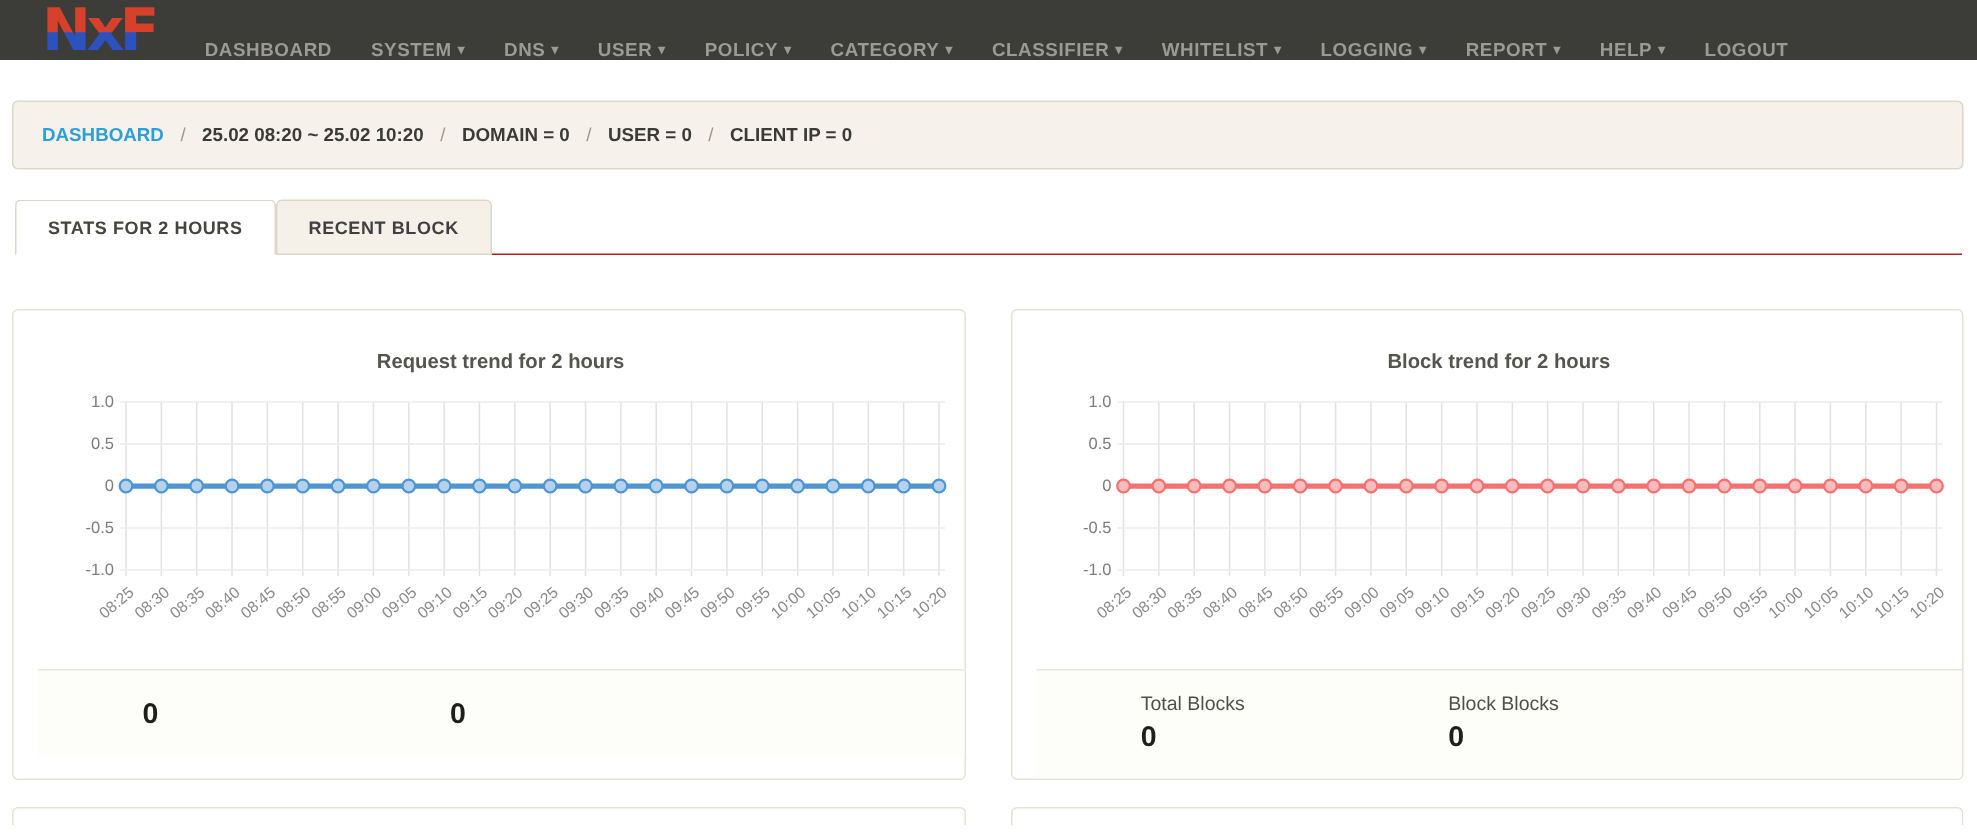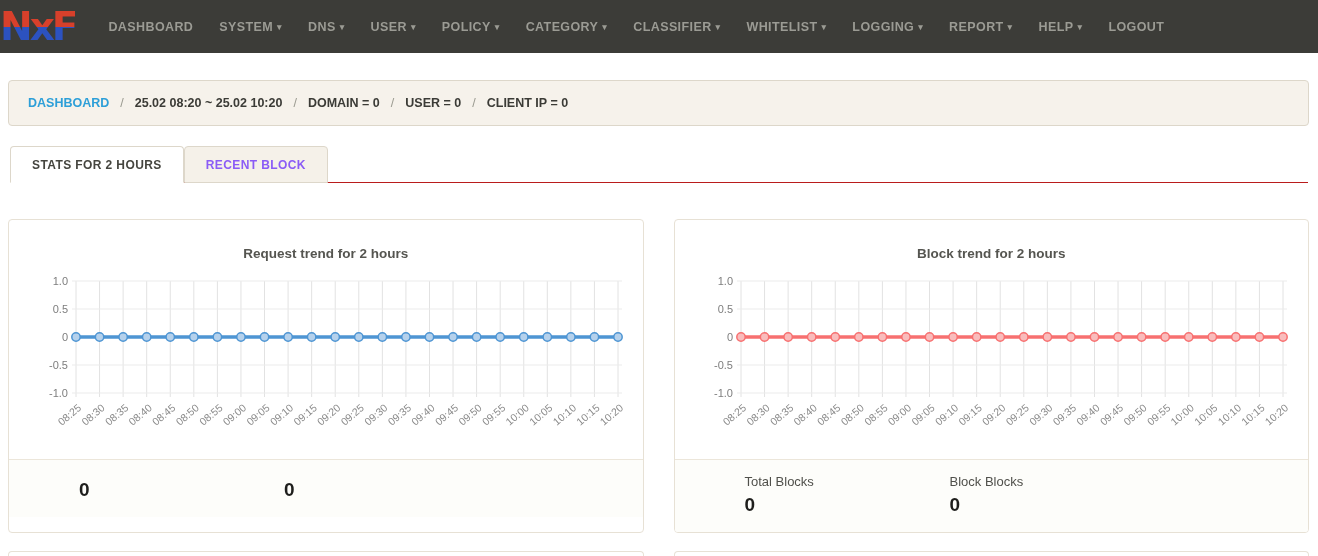--- a/index.html
+++ b/index.html
@@ -1,20 +1,20 @@
 <!DOCTYPE html>
 <html><head>
 <meta charset="utf-8">
 <style>
   * { margin:0; padding:0; box-sizing:border-box; }
   html,body { width:1318px; height:556px; overflow:hidden; background:#ffffff;
               font-family:"Liberation Sans", sans-serif; }
 
   
-  .navbar { height:53px; background:#3c3c38; display:flex; align-items:center; }
+  .navbar { height:40px; background:#3c3c38; display:flex; align-items:flex-end; padding-left:28px; }
   .logo { font-family:"DejaVu Sans", sans-serif; font-size:39px; font-weight:bold;
           letter-spacing:-3px; line-height:1;
           background:linear-gradient(#d7402b 52%, #2c52c0 52%);
           -webkit-background-clip:text; background-clip:text; color:transparent;
           margin-right:20px; cursor:pointer; }
   .nav-menu { display:flex; list-style:none; align-items:center; }
   .nav-item { color:#9b9b94; font-size:12.5px; font-weight:bold; letter-spacing:.4px;
               padding:0 13px; cursor:pointer; white-space:nowrap; }
   .nav-item .caret { font-size:9px; margin-left:4px; position:relative; top:-1px; }
 
@@ -26,25 +26,25 @@
   .breadcrumb-link { color:#2d9fd8; cursor:pointer; text-decoration:none; }
   .breadcrumb-sep { color:#9a9a90; margin:0 11px; font-weight:normal; }
   .breadcrumb-item { white-space:nowrap; }
 
   
   .tabs-row { margin:20px 10px 0 10px; border-bottom:1px solid #b91c1c; display:flex; height:37px; }
   .tab { display:flex; align-items:center; padding:0 21px; font-size:12px; font-weight:bold;
          letter-spacing:.4px; border:1px solid #ddd7ca; border-radius:4px 4px 0 0;
          margin-bottom:-1px; cursor:pointer; white-space:nowrap; }
   .tab.active { background:#ffffff; color:#45453f; border-bottom:1px solid #ffffff; }
-  .tab.inactive { background:#f5f1e9; color:#8b5cf6; }
+  .tab.inactive { background:#f5f1e9; color:#404040; }
 
   
   .cards-row { display:flex; gap:30px; margin:36px 9px 0 8px; }
-  .card { flex:1; background:#ffffff; border:1px solid #e7e1d5; border-radius:4px; overflow:hidden; }
+  .card { flex:1; background:#ffffff; border:1px solid #e7e1d5; border-radius:4px; overflow:hidden;padding-left:16px; }
   .chart-title { text-align:center; margin-top:26px; font-size:13.5px; font-weight:bold; color:#555550; }
   .chart-svg { display:block; margin:8px auto 0 auto; }
   svg text { font-family:"Liberation Sans", sans-serif; }
   .card-footer { border-top:1px solid #ece6da; background:#fdfdfa; display:flex;
                  padding:14px 0 16px 70px; }
   .stat { width:205px; }
   .stat-label { font-size:13px; color:#50504b; }
   .stat-value { font-size:19px; font-weight:bold; color:#1e1e1c; margin-top:5px; }
 
   

